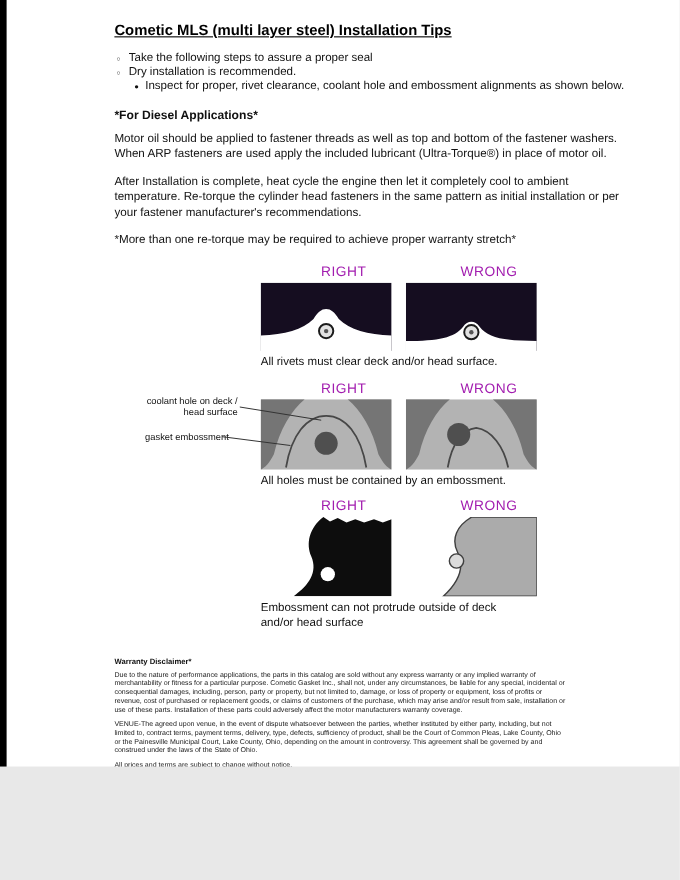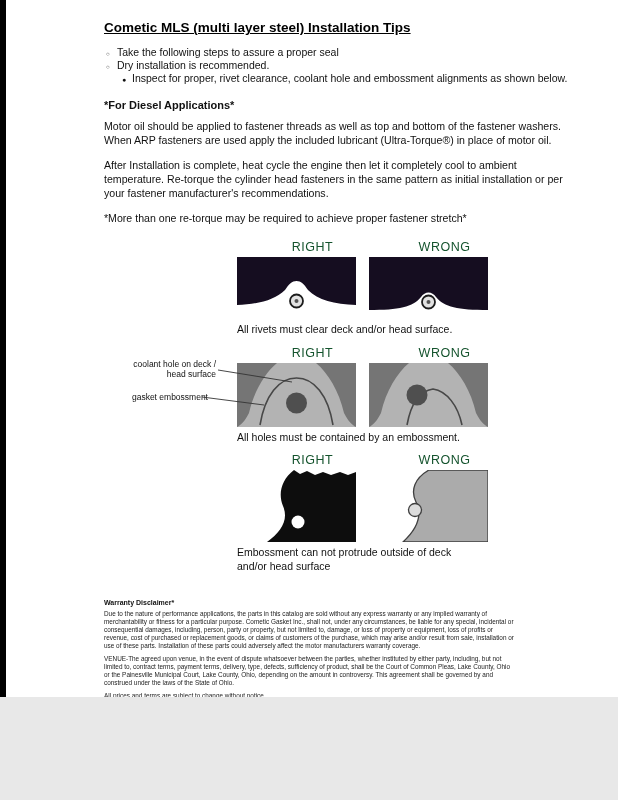--- a/index.html
+++ b/index.html
@@ -16,21 +16,21 @@
   ul.tips li.lvl2{padding-left:26px;}
   ul.tips li.lvl2::before{content:"●";position:absolute;left:16px;top:1px;font-size:7px;}
 
   .diesel-heading{font-size:11px;font-weight:bold;margin:14px 0 8px 0;}
   .para{font-size:10.6px;line-height:14px;width:474px;margin:0 0 11px 0;}
   .note{font-size:10.6px;margin:12px 0 16px 0;}
 
   
   .diag-grid{margin-left:133px;width:251px;display:flex;gap:13px;}
   .diag-col{width:119px;display:flex;flex-direction:column;align-items:center;}
-  .diag-header{font-size:12.5px;color:#14532d;letter-spacing:.5px;margin-bottom:3px;padding-left:32px;}
+  .diag-header{font-size:12.5px;color:#a21caf;letter-spacing:.5px;margin-bottom:3px;padding-left:32px;}
   .diag-img{display:block;}
   .diag-caption{margin:4px 0 9px 133px;font-size:10.5px;line-height:13.5px;}
   .diag-caption.narrow{width:240px;}
 
   .row2-wrap{position:relative;}
   .ann{position:absolute;font-size:8.5px;line-height:10.5px;text-align:right;color:#111;}
   .ann1{left:28px;top:13px;width:84px;}
   .ann2{left:20px;top:46px;width:84px;}
   .ann-lines{position:absolute;left:0;top:0;pointer-events:none;}
 
@@ -53,21 +53,21 @@
 
     <ul class="tips">
       <li class="lvl1">Take the following steps to assure a proper seal</li>
       <li class="lvl1">Dry installation is recommended.</li>
       <li class="lvl2">Inspect for proper, rivet clearance, coolant hole and embossment alignments as shown below.</li>
     </ul>
 
     <div class="diesel-heading">*For Diesel Applications*</div>
     <p class="para">Motor oil should be applied to fastener threads as well as top and bottom of the fastener washers. When ARP fasteners are used apply the included lubricant (Ultra-Torque®) in place of motor oil.</p>
     <p class="para">After Installation is complete, heat cycle the engine then let it completely cool to ambient temperature. Re-torque the cylinder head fasteners in the same pattern as initial installation or per your fastener manufacturer's recommendations.</p>
-    <p class="note">*More than one re-torque may be required to achieve proper fastener stretch*</p>
+    <p class="note">*More than one re-torque may be required to achieve proper warranty stretch*</p>
 
     <div class="diag-grid">
       <div class="diag-col">
         <div class="diag-header">RIGHT</div>
         <svg class="diag-img" width="119" height="62" viewBox="0 0 119 62">
           <rect x="0" y="0" width="119" height="62" fill="#150d20"></rect>
           <path d="M0,48 C22,47 38,43 48,33 C52,27 55,24 59.5,24 C64,24 67,27 71,33 C81,43 97,47 119,48 L119,62 L0,62 Z" fill="#ffffff"></path>
           <circle cx="59.5" cy="44" r="6.5" fill="#e2e2e2" stroke="#1c1c1c" stroke-width="1.8"></circle>
           <circle cx="59.5" cy="44" r="2" fill="#555"></circle>
         </svg>

